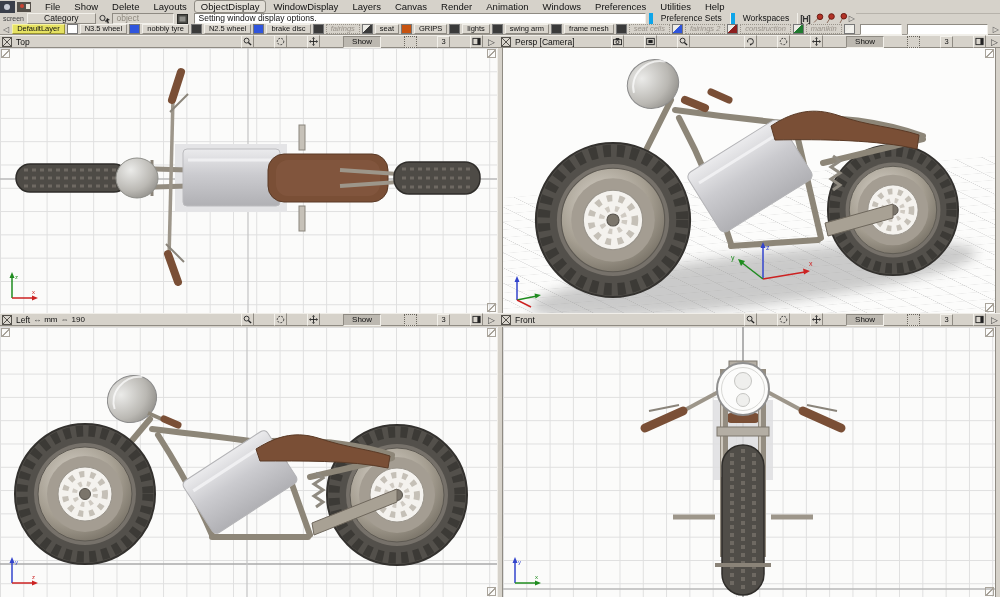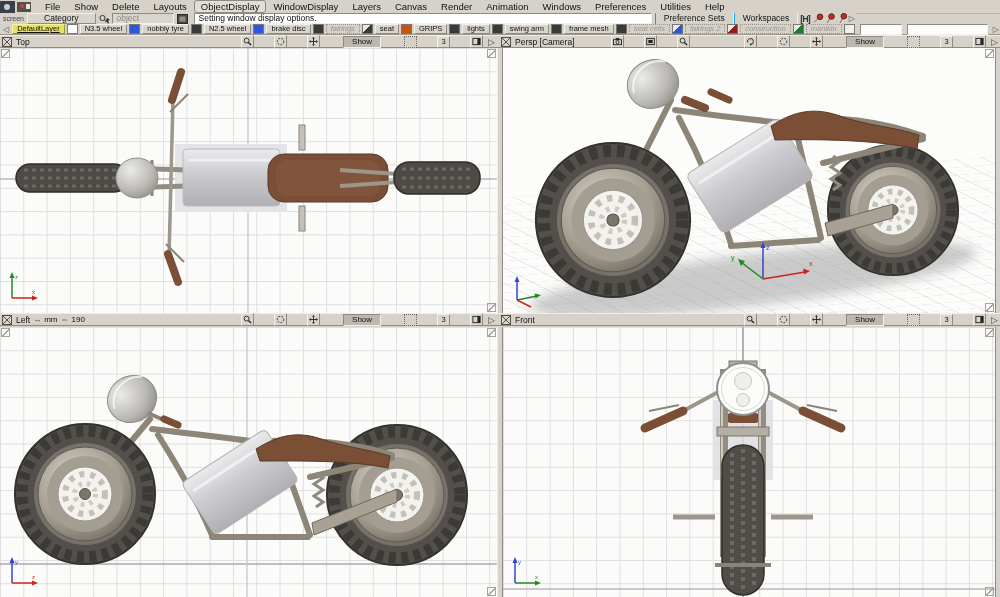--- a/index.html
+++ b/index.html
@@ -14,29 +14,29 @@
   .mi.active{border:1px solid #8f8b83;border-radius:3px;background:#e2ded6;padding:0 6px;}
   .row2{position:absolute;top:13px;left:0;width:856px;height:11px;display:flex;align-items:center;
         background:#d6d2ca;border-bottom:1px solid #c3bfb7;font-size:8.5px;}
   .tiny{font-size:7px;color:#444;padding:0 3px;}
   .catbtn{border:1px solid;border-color:#f2f0ea #8f8b83 #8f8b83 #f2f0ea;background:#d9d5cd;
           padding:0 16px;height:9px;line-height:9px;font-size:8.5px;}
   .sunk{border:1px solid;border-color:#8f8b83 #f2f0ea #f2f0ea #8f8b83;background:#fff;height:9px;
         line-height:9px;padding:0 4px;font-size:8.5px;overflow:hidden;white-space:nowrap;}
   .objfield{width:52px;color:#8d887e;background:#d9d5cd;}
   .statusfield{flex:1;margin:0 3px;}
-  .flatbtn{padding:0 8px;border-left:1px solid #0ea5e9;border-right:1px solid #f2f0ea;height:11px;
+  .flatbtn{padding:0 8px;border-left:4px solid #0ea5e9;border-right:1px solid #f2f0ea;height:11px;
            line-height:11px;white-space:nowrap;font-size:8.5px;}
   .hbrk{font-size:9px;font-weight:bold;color:#333;padding:0 2px;letter-spacing:-1px;}
   .row3{position:absolute;top:24px;left:0;width:1000px;height:11px;display:flex;align-items:center;
         background:#d6d2ca;border-bottom:1px solid #9a968e;font-size:7.5px;gap:2px;padding-left:2px;box-sizing:border-box;}
   .navarr{font-size:8px;color:#555;padding:0 1px;}
   .chip{border:1px solid;border-color:#f2f0ea #8f8b83 #8f8b83 #f2f0ea;background:#d9d5cd;height:8px;
         line-height:8px;padding:0 4px;white-space:nowrap;cursor:default;}
-  .chip.sel{background:#e6e262;border-color:#f5f3a0 #9a9430 #9a9430 #f5f3a0;text-decoration:underline;}
+  .chip.sel{background:#e6e262;border-color:#f5f3a0 #9a9430 #9a9430 #f5f3a0;}
   .chip.hid{border:1px dotted #9a958c;background:transparent;color:#98928a;font-style:italic;}
   .sw{width:9px;height:8px;border:1px solid #777;background:#3a3a3a;flex:0 0 auto;}
   .sw.tri{background:linear-gradient(135deg,#ecebe6 45%,var(--c,#333) 47%);}
   .r3field{margin-left:3px;}
   
   .vhdr{position:absolute;height:13px;background:#d6d2ca;border-top:1px solid #f0eee9;
         border-bottom:1px solid #8f8b83;display:flex;align-items:center;font-size:8.5px;box-sizing:border-box;}
   .vtitle{padding-left:4px;white-space:nowrap;}
   .hinfo{color:#333;font-size:8px;padding:0 3px;}
   .hbtns{margin-left:auto;display:flex;align-items:center;gap:20px;}

